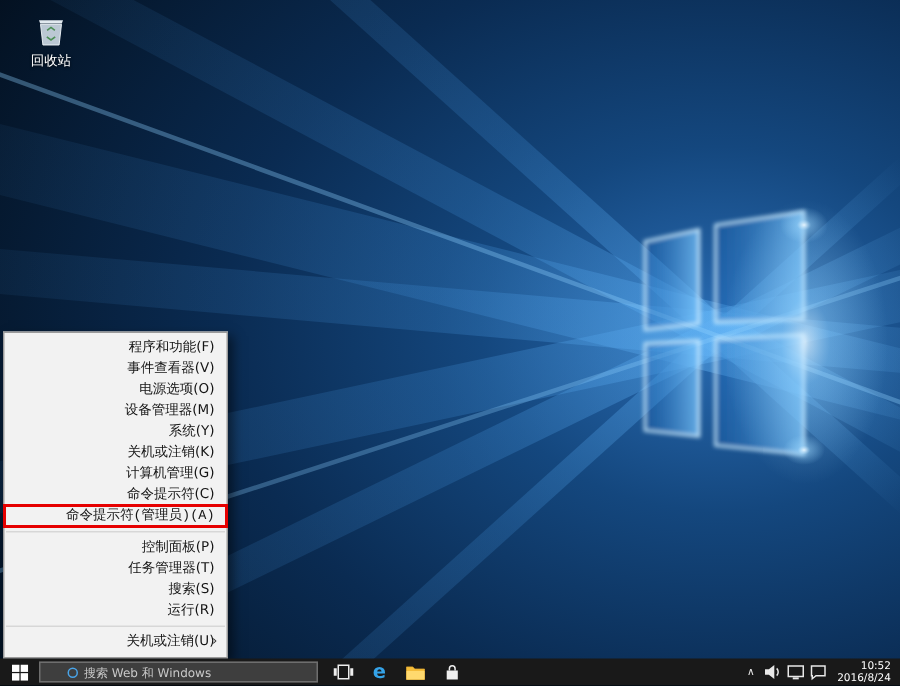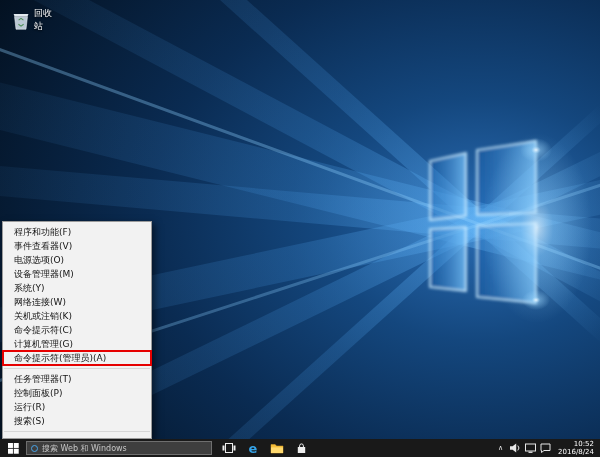--- a/index.html
+++ b/index.html
@@ -7,48 +7,48 @@
   .desktop {
     position: relative; width: 600px; height: 457px; overflow: hidden;
     font-family: "DejaVu Sans", "Liberation Sans", sans-serif;
     background: #04101f; user-select: none;
   }
   .wallpaper { position: absolute; inset: 0; }
   .wallpaper svg { display: block; width: 100%; height: 100%; }
 
   
   .recycle-bin { position: absolute; top: 7px; left: 9px; width: 50px;
-    display: flex; flex-direction: row; align-items: center; gap: 1px;
+    display: flex; flex-direction: column; align-items: center; gap: 1px;
     cursor: pointer; z-index: 2; }
   .bin-label { font-size: 9px; color: #fff; text-shadow: 0 1px 2px rgba(0,0,0,.9); }
 
   
   .context-menu {
     position: absolute; left: 2px; bottom: 18px; width: 150px;
     background: #f2f2f2; border: 1px solid #9b9b9b;
     box-shadow: 3px 3px 7px rgba(0,0,0,.5);
-    padding: 3px 0; z-index: 6;
+    padding: 3px 0; z-index: 6; text-align: right;
   }
   .menu-item {
     position: relative; height: 14px; line-height: 14px; font-size: 9px;
     color: #141414; padding: 0 8px 0 11px; white-space: nowrap; cursor: default;
   }
-  .menu-item.highlighted { outline: 2px solid #e60000; outline-offset: -1px; }
+  .menu-item.highlighted { outline: 2px solid #e60000; outline-offset: -1px; font-family: Liberation Mono, monospace; }
   .menu-separator { height: 1px; background: #d7d7d7; margin: 3px 1px; }
   .submenu-arrow { position: absolute; right: 6px; top: 0; font-size: 9px; color: #333; }
 
   
   .taskbar {
     position: absolute; left: 0; bottom: 0; width: 100%; height: 18px;
     background: #191919; display: flex; align-items: center; z-index: 10;
   }
   .start-button { width: 26px; height: 100%; display: flex; align-items: center; justify-content: center; cursor: pointer; }
   .search-box {
     width: 186px; height: 14px; display: flex; align-items: center; gap: 4px;
-    padding: 0 4px; background: #3e3e3e; border: 1px solid #6e6e6e; margin-right: 5px;
+    padding: 0 18px; background: #3e3e3e; border: 1px solid #6e6e6e; margin-right: 5px;
   }
   .cortana-ring { width: 7px; height: 7px; border: 1.5px solid #49a4e8; border-radius: 50%; flex: none; }
   .search-input {
     flex: 1; min-width: 0; background: transparent; border: none; outline: none;
     color: #d6d6d6; font-size: 8px; font-family: inherit; padding: 0;
   }
   .search-input::placeholder { color: #c8c8c8; opacity: 1; }
   .task-icon { width: 24px; height: 100%; display: flex; align-items: center; justify-content: center; cursor: pointer; }
   .edge-e { color: #35a3e8; font-size: 13px; font-weight: bold; line-height: 1; }
 
@@ -125,31 +125,34 @@
     </svg>
     <div class="bin-label">回收站</div>
   </div>
 
   <div class="context-menu">
     <div class="menu-item">程序和功能(F)</div>
     <div class="menu-item">事件查看器(V)</div>
     <div class="menu-item">电源选项(O)</div>
     <div class="menu-item">设备管理器(M)</div>
     <div class="menu-item">系统(Y)</div>
-    <div class="menu-item">网络连接(W)</div>
     <div class="menu-item">关机或注销(K)</div>
+    <div class="menu-item">计算机管理(G)</div>
     <div class="menu-item">命令提示符(C)</div>
-    <div class="menu-item">计算机管理(G)</div>
     <div class="menu-item highlighted">命令提示符(管理员)(A)</div>
     <div class="menu-separator"></div>
+    <div class="menu-item">控制面板(P)</div>
     <div class="menu-item">任务管理器(T)</div>
-    <div class="menu-item">控制面板(P)</div>
+    <div class="menu-item">搜索(S)</div>
     <div class="menu-item">运行(R)</div>
-    <div class="menu-item">搜索(S)</div>
     <div class="menu-separator"></div>
+    <div class="menu-item">
+      <span>关机或注销(U)</span>
+      <span class="submenu-arrow">›</span>
+    </div>
   </div>
 
   <div class="taskbar">
     <div class="start-button">
       <svg width="11" height="11" viewBox="0 0 12 12">
         <rect x="0" y="0" width="5.4" height="5.4" fill="#fff"></rect>
         <rect x="6.3" y="0" width="5.4" height="5.4" fill="#fff"></rect>
         <rect x="0" y="6.3" width="5.4" height="5.4" fill="#fff"></rect>
         <rect x="6.3" y="6.3" width="5.4" height="5.4" fill="#fff"></rect>
       </svg>

